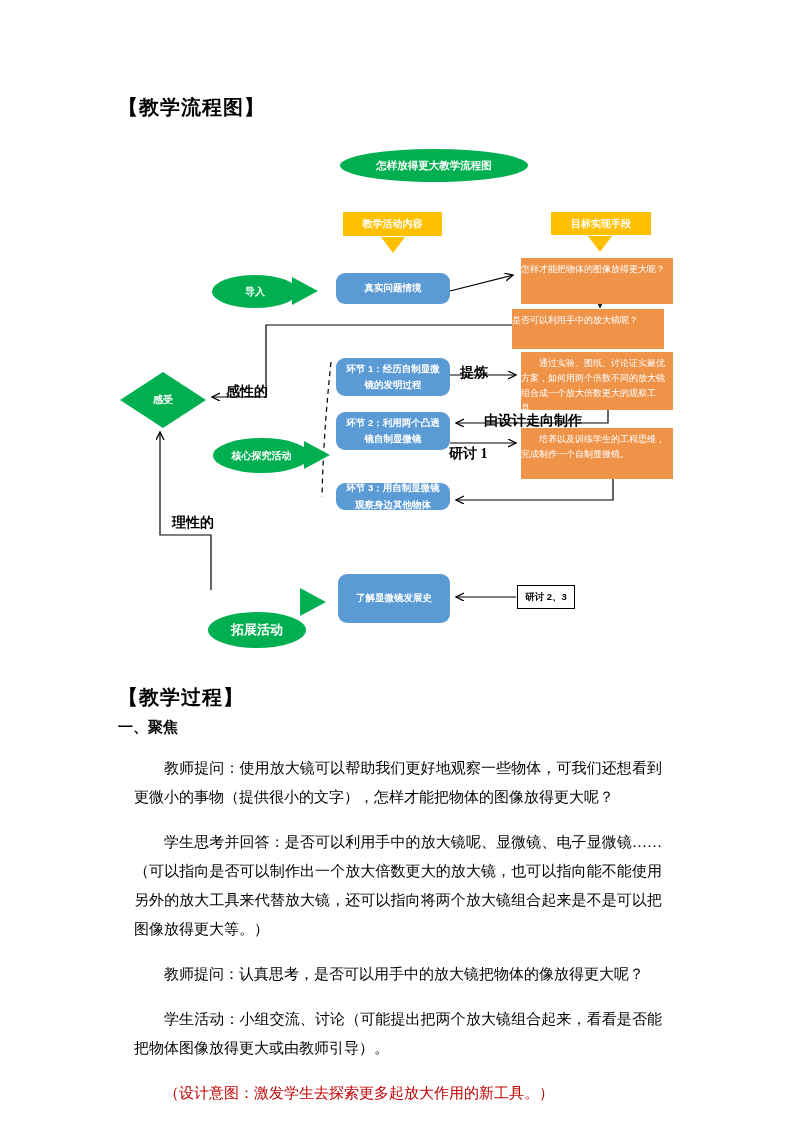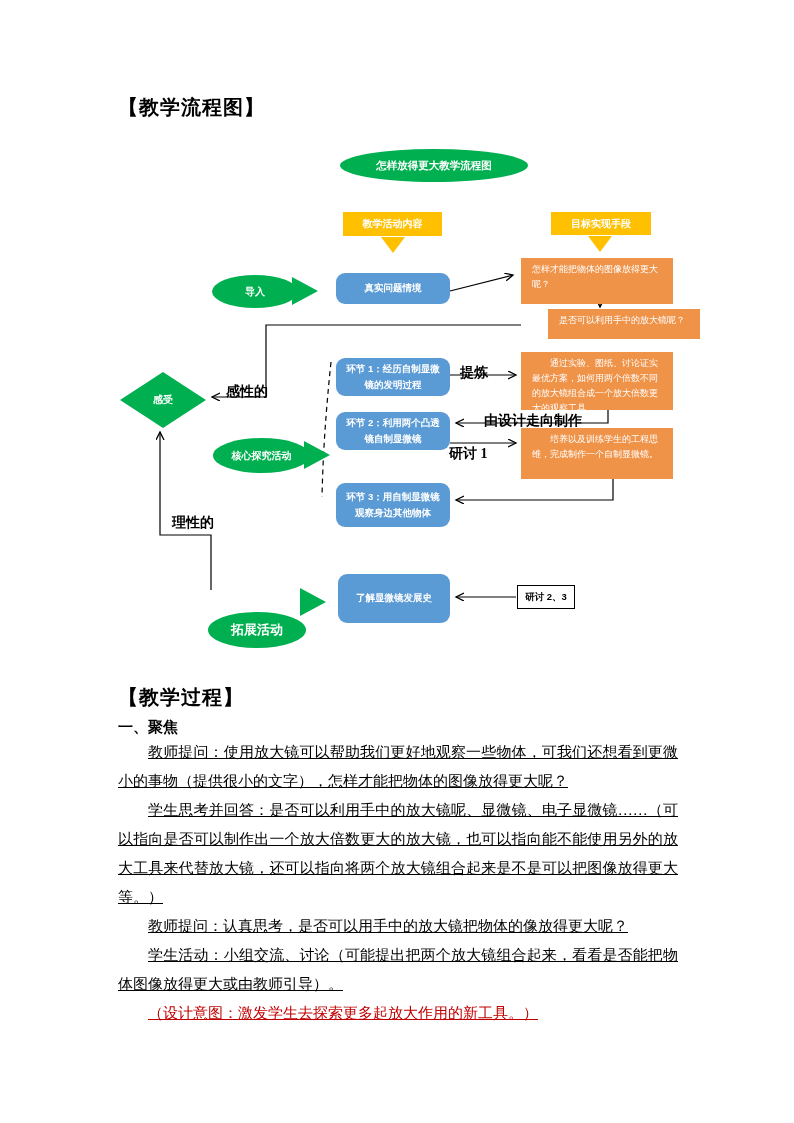--- a/index.html
+++ b/index.html
@@ -12,37 +12,37 @@
   .node{position:absolute;z-index:2;box-sizing:border-box;display:flex;align-items:center;justify-content:center;
         font-family:"Liberation Sans",sans-serif;color:#fff;text-align:center;}
   .ellipse{background:var(--green,#00B050);border-radius:50%;font-weight:bold;}
   .yellowbox{background:var(--yellow,#FFC000);font-weight:bold;font-size:10px;}
   .ydown{position:absolute;z-index:2;width:0;height:0;
          border-left:12px solid transparent;border-right:12px solid transparent;
          border-top:16px solid var(--yellow,#FFC000);}
   .bluebox{background:var(--blue,#5B9BD5);border-radius:9px;font-weight:bold;font-size:9.5px;
            line-height:1.7;padding:2px 6px;}
   .orangebox{background:var(--orange,#EF9349);font-size:9px;line-height:1.65;
-             justify-content:flex-start;align-items:flex-start;text-align:left;padding:4px 11px;}
+             justify-content:flex-start;align-items:flex-start;text-align:left;padding:4px 0;}
   .orangebox .in{width:100%;}
   .indent1 .in{text-indent:2em;}
   .gstage-arrow{position:absolute;z-index:2;width:0;height:0;
       border-top:14px solid transparent;border-bottom:14px solid transparent;
       border-left:26px solid var(--green,#00B050);}
   .diamond{background:var(--green,#00B050);clip-path:polygon(50% 0,100% 50%,50% 100%,0 50%);
            font-weight:bold;font-size:10px;}
   .edgelabel{position:absolute;z-index:3;font-family:Liberation Serif, serif;
              font-weight:bold;font-size:14px;color:#000;white-space:nowrap;}
   .whitebox{background:#fff;border:1px solid #000;color:#000;font-weight:bold;font-size:9.5px;}
   
   .doc-h1{position:absolute;left:118px;font-family:"Liberation Sans",sans-serif;
           font-weight:bold;font-size:20px;letter-spacing:1px;}
   .doc-h2{position:absolute;left:118px;font-weight:bold;font-size:15px;}
   #body-text{position:absolute;left:118px;top:738px;width:560px;font-size:15px;line-height:29px;}
-  #body-text p{margin:0;text-indent:2em;text-align:justify;text-decoration:underline;}
+  #body-text p{margin:16px;text-indent:2em;text-align:justify;}
   .design-note{color:var(--darkred,#C00000);}
 </style>
 </head>
 <body>
 
 <div id="page">
 
   <div class="doc-h1" style="top:94px">【教学流程图】</div>
 
   <svg id="flow-lines" width="794" height="680" viewBox="0 0 794 680">
@@ -100,31 +100,31 @@
 
   <div class="node bluebox" style="left:336px;top:273px;width:114px;height:31px">
     <span>真实问题情境</span>
   </div>
   <div class="node bluebox" style="left:336px;top:358px;width:114px;height:38px">
     <span>环节 1：经历自制显微镜的发明过程</span>
   </div>
   <div class="node bluebox" style="left:336px;top:412px;width:114px;height:38px">
     <span>环节 2：利用两个凸透镜自制显微镜</span>
   </div>
-  <div class="node bluebox" style="left:336px;top:483px;width:114px;height:44px">
+  <div class="node bluebox" style="left:336px;top:483px;width:114px;height:27px">
     <span>环节 3：用自制显微镜观察身边其他物体</span>
   </div>
   <div class="node bluebox" style="left:338px;top:574px;width:112px;height:49px">
     <span>了解显微镜发展史</span>
   </div>
 
   <div class="node orangebox" style="left:521px;top:258px;width:152px;height:46px">
     <span class="in">怎样才能把物体的图像放得更大呢？</span>
   </div>
-  <div class="node orangebox" style="left:548px;top:309px;width:152px;height:30px">
+  <div class="node orangebox" style="left:512px;top:309px;width:152px;height:40px">
     <span class="in">是否可以利用手中的放大镜呢？</span>
   </div>
   <div class="node orangebox indent1" style="left:521px;top:352px;width:152px;height:58px">
     <span class="in">通过实验、图纸、讨论证实最优方案，如何用两个倍数不同的放大镜组合成一个放大倍数更大的观察工具。</span>
   </div>
   <div class="node orangebox indent1" style="left:521px;top:428px;width:152px;height:51px">
     <span class="in">培养以及训练学生的工程思维，完成制作一个自制显微镜。</span>
   </div>
 
   <div class="node whitebox" style="left:517px;top:585px;width:58px;height:24px">

